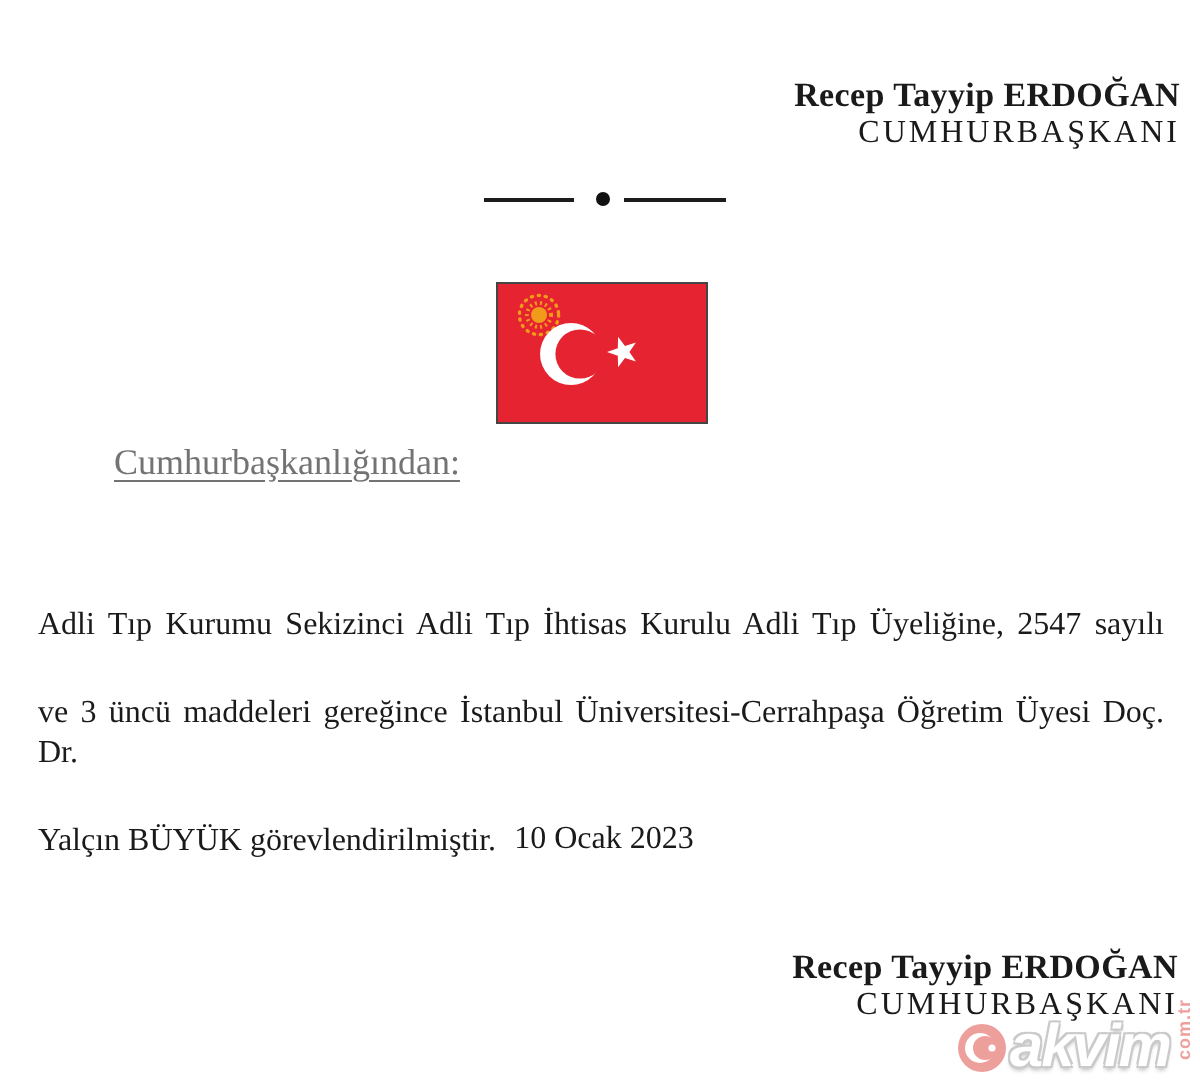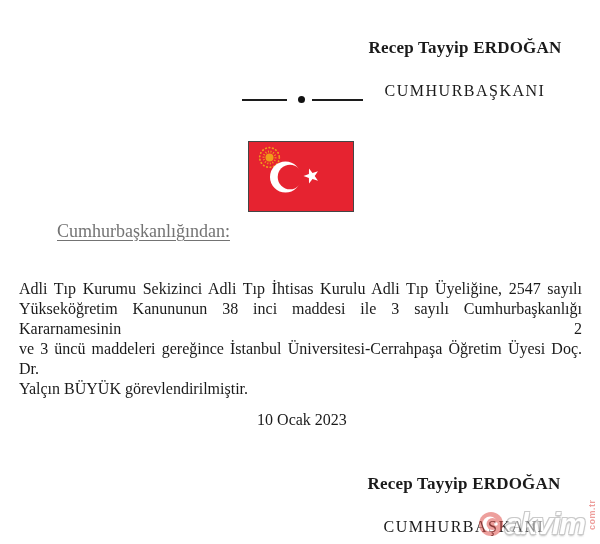--- a/index.html
+++ b/index.html
@@ -9,34 +9,34 @@
     width: 600px;
     height: 544px;
     background: #ffffff;
     overflow: hidden;
   }
 
   
   .sig-block {
     position: absolute;
     width: 250px;
-    text-align: center;
+    text-align: right;
   }
   .sig-block.top { left: 340px; top: 38px; }
   .sig-block.bottom { left: 339px; top: 474px; }
   .sig-name {
     font-weight: bold;
     font-size: 17px;
     letter-spacing: 0.2px;
     white-space: nowrap;
   }
   .sig-title {
     font-size: 16px;
     letter-spacing: 1.5px;
-    margin-top: 24px;
+    margin-top: 0;
     white-space: nowrap;
   }
 
   
   .divider-line {
     position: absolute;
     height: 2px;
     background: #1c1c1c;
   }
   .divider-line.left  { left: 242px; top: 99px; width: 45px; }
@@ -78,21 +78,21 @@
   }
 
   
   .body-text {
     position: absolute;
     left: 19px; top: 279px;
     width: 563px;
     font-size: 16px;
     line-height: 20px;
   }
-  .body-line { text-align: justify; text-align-last: justify; }
+  .body-line { text-align: justify; text-align-last: justify; margin-top: 24px; }
   .body-line.last { text-align: right; text-align-last: left; }
 
   
   .doc-date {
     position: absolute;
     left: 0; top: 411px;
     width: 604px;
     text-align: center;
     font-size: 16px;
   }
@@ -159,21 +159,20 @@
       <circle cx="41" cy="35" r="12.3" fill="#e62330"></circle>
 
       <polygon points="54.5,34 59.91,32.12 60.03,26.39 63.49,30.96 68.97,29.30 65.7,34 68.97,38.70 63.49,37.04 60.03,41.61 59.91,35.88" fill="#ffffff"></polygon>
     </svg>
   </div>
 
   <div class="heading">Cumhurbaşkanlığından:</div>
 
   <div class="body-text">
     <div class="body-line">Adli Tıp Kurumu Sekizinci Adli Tıp İhtisas Kurulu Adli Tıp Üyeliğine, 2547 sayılı</div>
-    <div class="body-line">Yükseköğretim Kanununun 38 inci maddesi ile 3 sayılı Cumhurbaşkanlığı Kararnamesinin 2</div>
     <div class="body-line">ve 3 üncü maddeleri gereğince İstanbul Üniversitesi-Cerrahpaşa Öğretim Üyesi Doç. Dr.</div>
     <div class="body-line last">Yalçın BÜYÜK görevlendirilmiştir.</div>
   </div>
 
   <div class="doc-date">10 Ocak 2023</div>
 
   <div class="sig-block bottom">
     <div class="sig-name">Recep Tayyip ERDOĞAN</div>
     <div class="sig-title">CUMHURBAŞKANI</div>
   </div>

